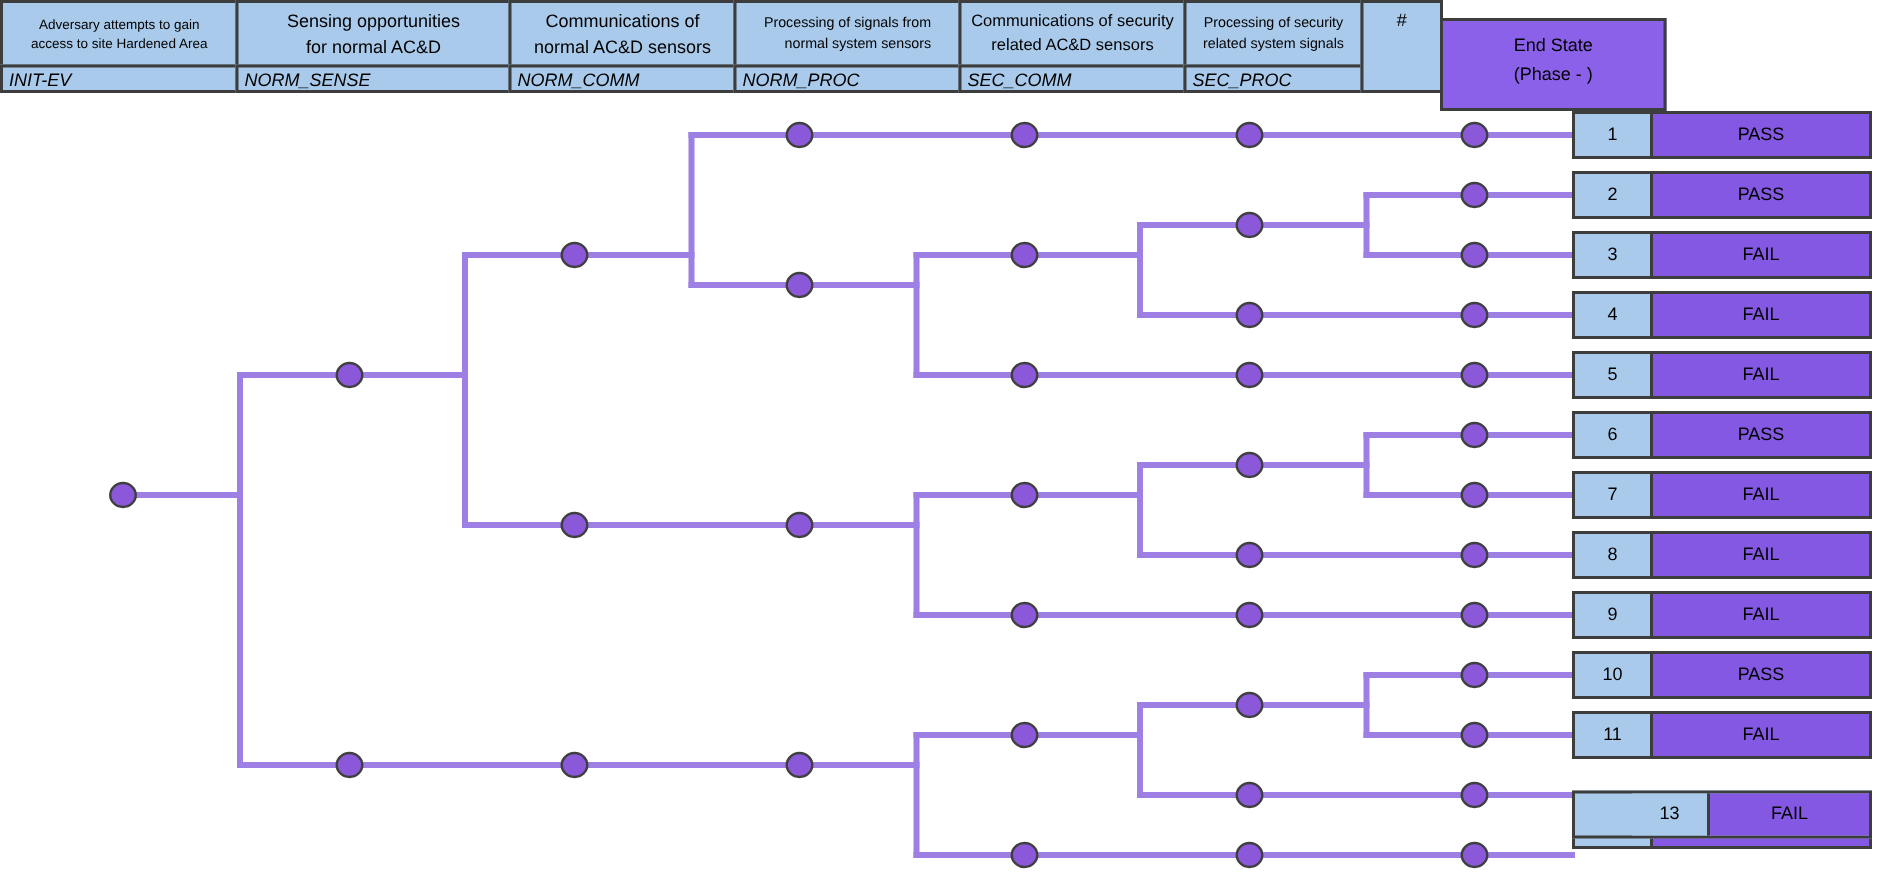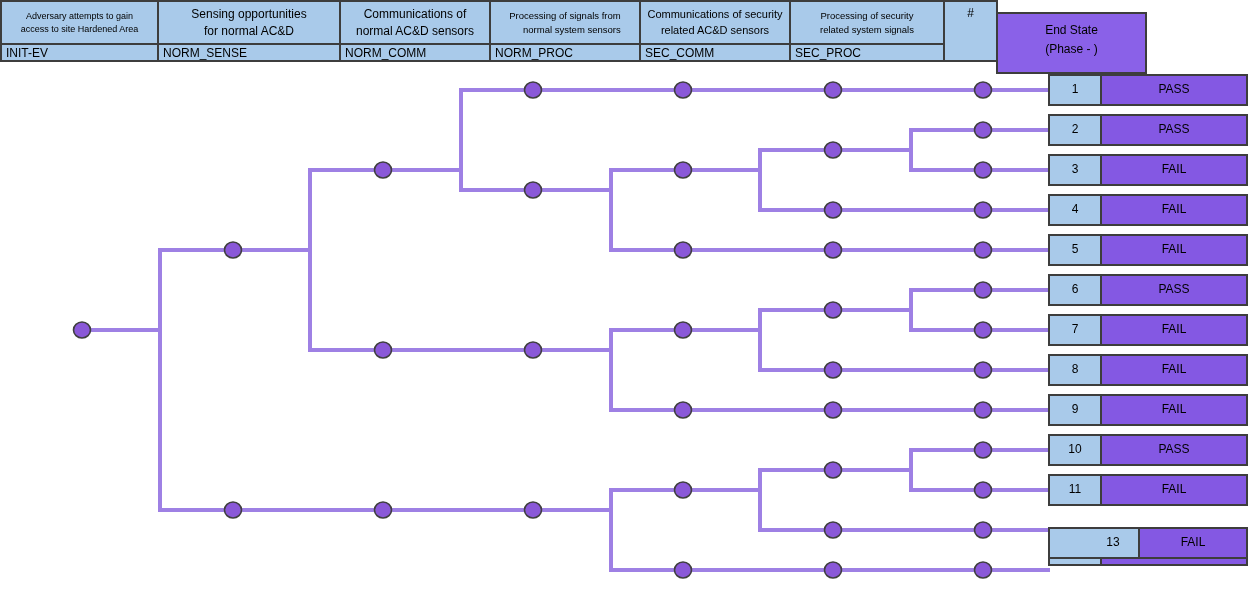--- a/index.html
+++ b/index.html
@@ -14,21 +14,21 @@
   .hcol { display:flex; flex-direction:column; }
   .hcol + .hcol { margin-left:-2px; }
   .hcell {
     box-sizing:border-box; border:2px solid var(--border,#3d3d3d);
     background:var(--blue,#a9caea);
   }
   .desc {
     height:45px; display:flex; align-items:center; justify-content:center;
     text-align:center; white-space:pre-line; line-height:1.4; padding:0 2px;
   }
-  .clabel { height:19px; margin-top:-2px; font-size:12px; padding:1px 3px 0 4px; }
+  .clabel { height:19px; margin-top:-2px; font-size:12px; padding:1px 3px 0 4px;font-style:italic; }
   .hcol:nth-child(1) .desc { font-size:9px; }
   .hcol:nth-child(2) .desc { font-size:12px; }
   .hcol:nth-child(3) .desc { font-size:12px; }
   .hcol:nth-child(4) .desc { font-size:9.5px;text-align:right; }
   .hcol:nth-child(5) .desc { font-size:11px; }
   .hcol:nth-child(6) .desc { font-size:9.5px; }
   .hcol:nth-child(7) .desc { font-size:12px; }
   .tallcell { height:62px; }
   .hashcell { text-align:center; font-size:12px; padding-top:4px; }
   .endhead {
@@ -155,21 +155,21 @@
       <div class="hcol" style="width: 152px;">
     <div class="hcell desc">Processing of signals from
 normal system sensors</div>
     <div class="hcell clabel">NORM_PROC</div>
   </div>
       <div class="hcol" style="width: 152px;">
     <div class="hcell desc">Communications of security
 related AC&amp;D sensors</div>
     <div class="hcell clabel">SEC_COMM</div>
   </div>
-      <div class="hcol" style="width: 156px;">
+      <div class="hcol" style="width: 120px;">
     <div class="hcell desc">Processing of security
 related system signals</div>
     <div class="hcell clabel">SEC_PROC</div>
   </div>
       <div class="hcol" id="hash-col" style="width: 55px;">
       <div class="hcell tallcell hashcell">#</div>
     </div>
     <div class="hcol" id="end-col" style="width: 151px; margin-top: 12px;">
       <div class="hcell tallcell endhead">
         <div>End State</div>

